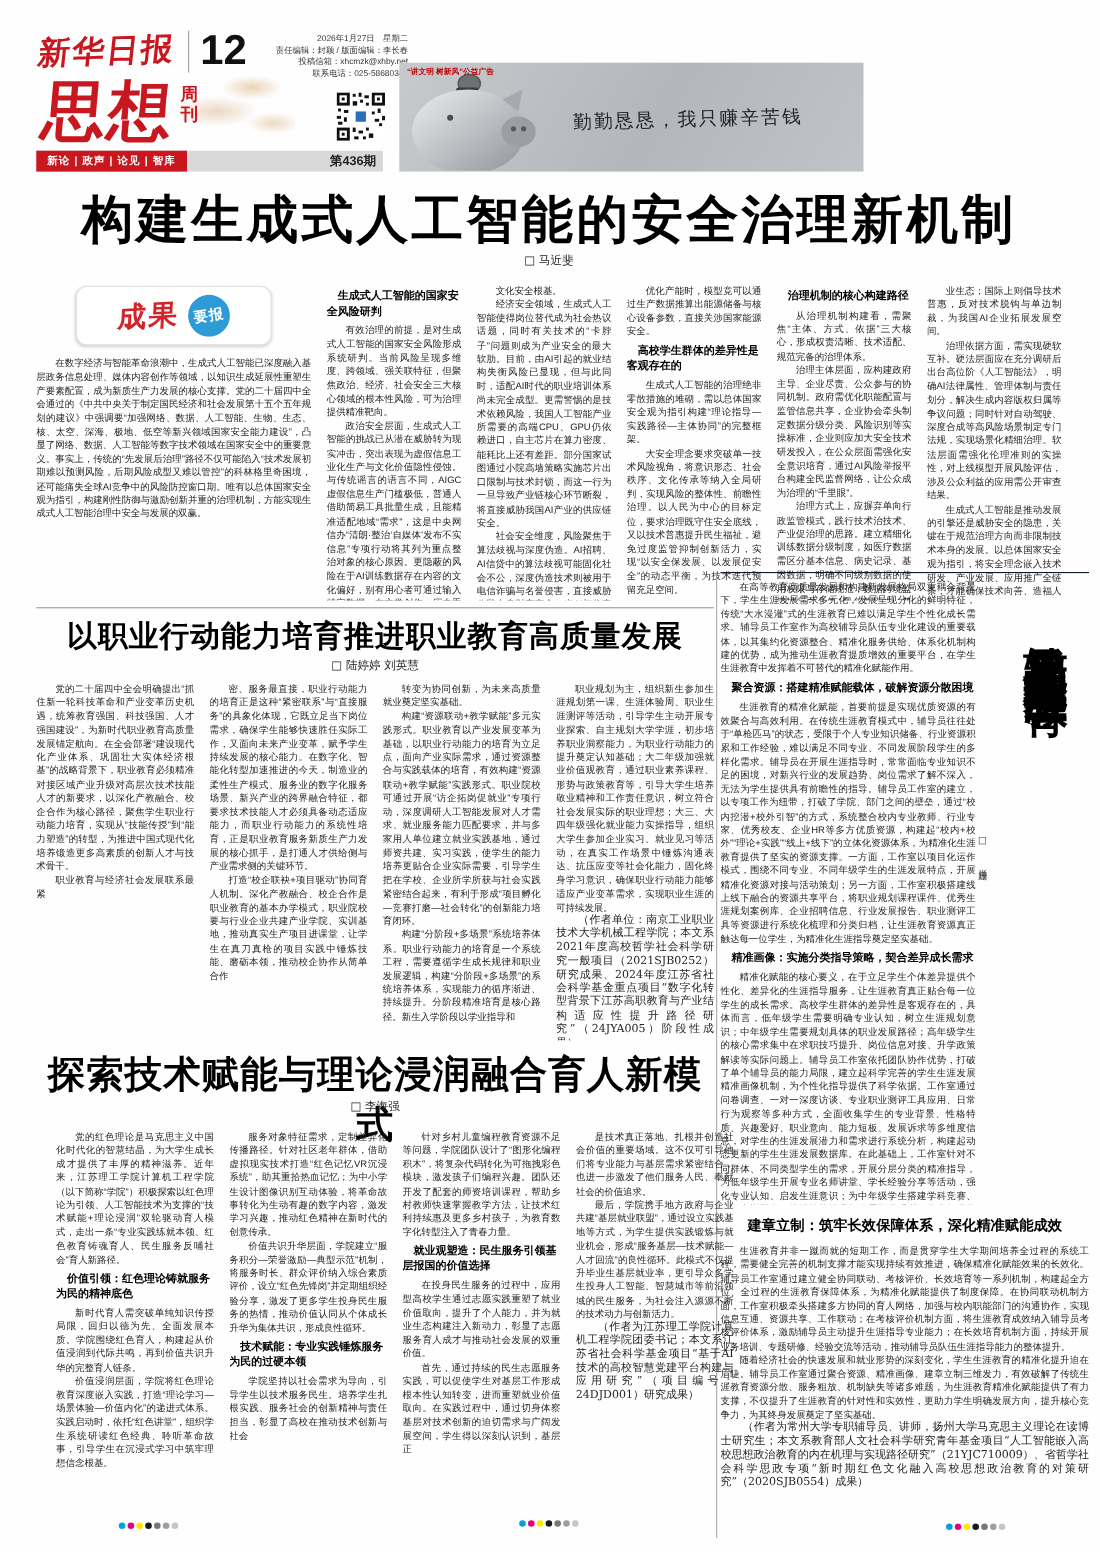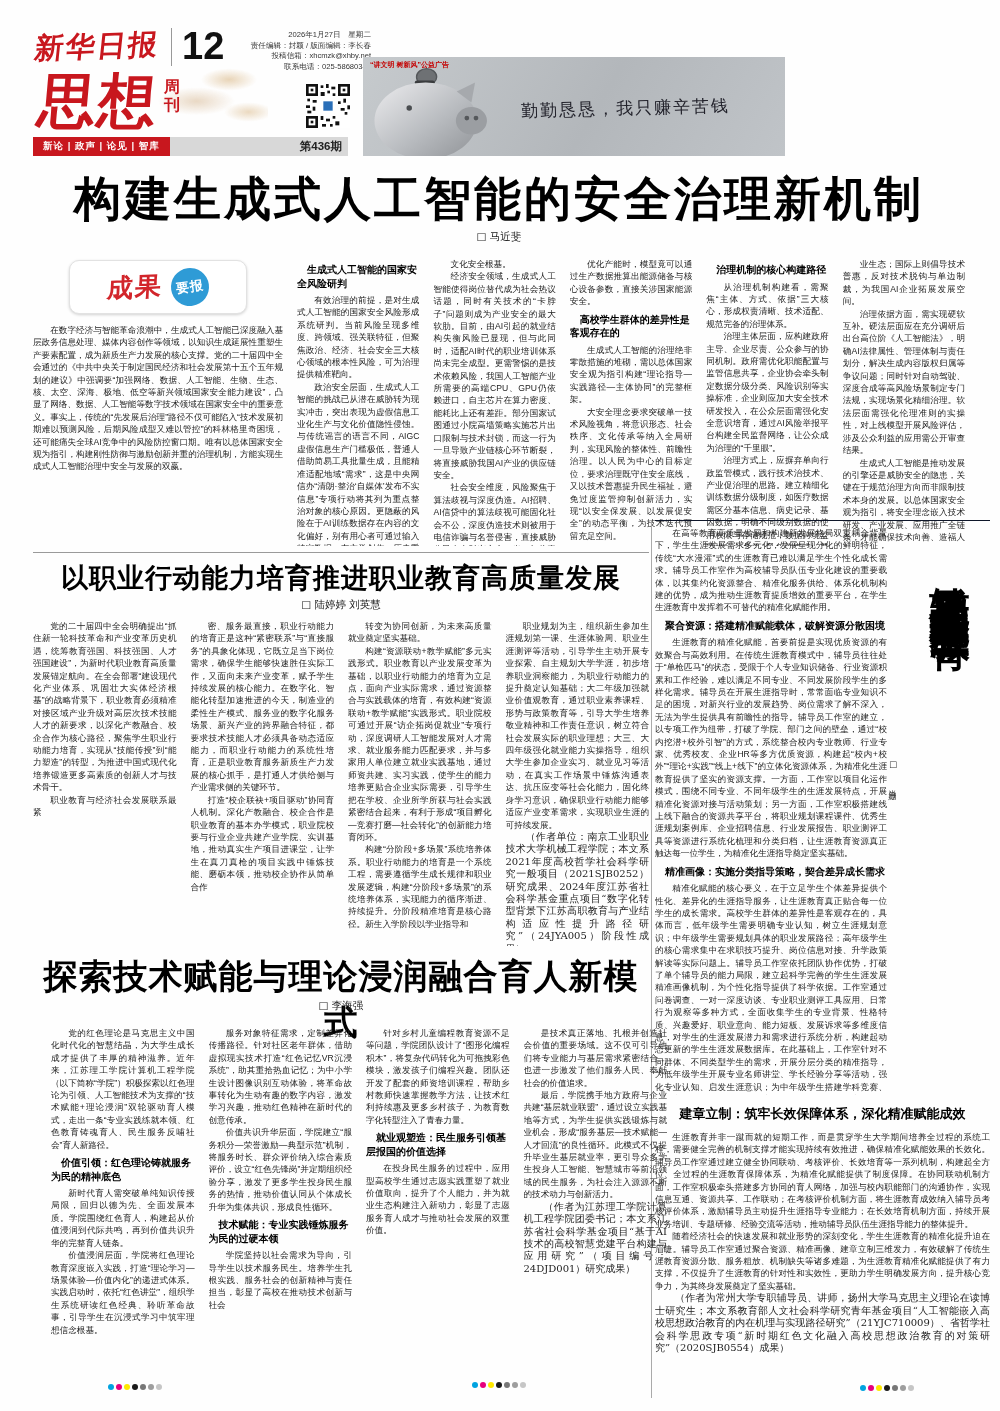--- a/index.html
+++ b/index.html
@@ -249,20 +249,21 @@
     <div class="col">
         <p class="blk-p">服务对象特征需求，定制差异化传播路径。针对社区老年群体，借助虚拟现实技术打造“红色记忆VR沉浸系统”，助其重拾热血记忆；为中小学生设计图像识别互动体验，将革命故事转化为生动有趣的数字内容，激发学习兴趣，推动红色精神在新时代的创意传承。</p>
         <p class="blk-p">价值共识升华层面，学院建立“服务积分—荣誉激励—典型示范”机制，将服务时长、群众评价纳入综合素质评价，设立“红色先锋岗”并定期组织经验分享，激发了更多学生投身民生服务的热情，推动价值认同从个体成长升华为集体共识，形成良性循环。</p>
         <p class="blk-sub">技术赋能：专业实践锤炼服务为民的过硬本领</p>
         <p class="blk-p">学院坚持以社会需求为导向，引导学生以技术服务民生。培养学生扎根实践、服务社会的创新精神与责任担当，彰显了高校在推动技术创新与社会</p>
       </div>
     <div class="col">
         <p class="blk-p">针对乡村儿童编程教育资源不足等问题，学院团队设计了“图形化编程积木”，将复杂代码转化为可拖拽彩色模块，激发孩子们编程兴趣。团队还开发了配套的师资培训课程，帮助乡村教师快速掌握教学方法，让技术红利持续惠及更多乡村孩子，为教育数字化转型注入了青春力量。</p>
         <p class="blk-sub">就业观塑造：民生服务引领基层报国的价值选择</p>
         <p class="blk-p">在投身民生服务的过程中，应用型高校学生通过志愿实践重塑了就业价值取向，提升了个人能力，并为就业生态构建注入新动力，彰显了志愿服务育人成才与推动社会发展的双重价值。</p>
+        <p class="blk-p">首先，通过持续的民生志愿服务实践，可以促使学生对基层工作形成根本性认知转变，进而重塑就业价值取向。在实践过程中，通过切身体察基层对技术创新的迫切需求与广阔发展空间，学生得以深刻认识到，基层正</p>
       </div>
     <div class="col">
         <p class="blk-p">是技术真正落地、扎根并创造社会价值的重要场域。这不仅可引导他们将专业能力与基层需求紧密结合，也进一步激发了他们服务人民、奉献社会的价值追求。</p>
         <p class="blk-p">最后，学院携手地方政府与企业共建“基层就业联盟”，通过设立实践基地等方式，为学生提供实践锻炼与就业机会，形成“服务基层—技术赋能—人才回流”的良性循环。此模式不仅提升毕业生基层就业率，更引导众多学生投身人工智能、智慧城市等前沿领域的民生服务，为社会注入源源不断的技术动力与创新活力。</p>
         <p class="blk-credit">（作者为江苏理工学院计算机工程学院团委书记；本文系江苏省社会科学基金项目“基于AI技术的高校智慧党建平台构建与应用研究”（项目编号：24DJD001）研究成果）</p>
       </div>
   </div>
 
   <div class="abs right-region">
     <div class="narrow">

